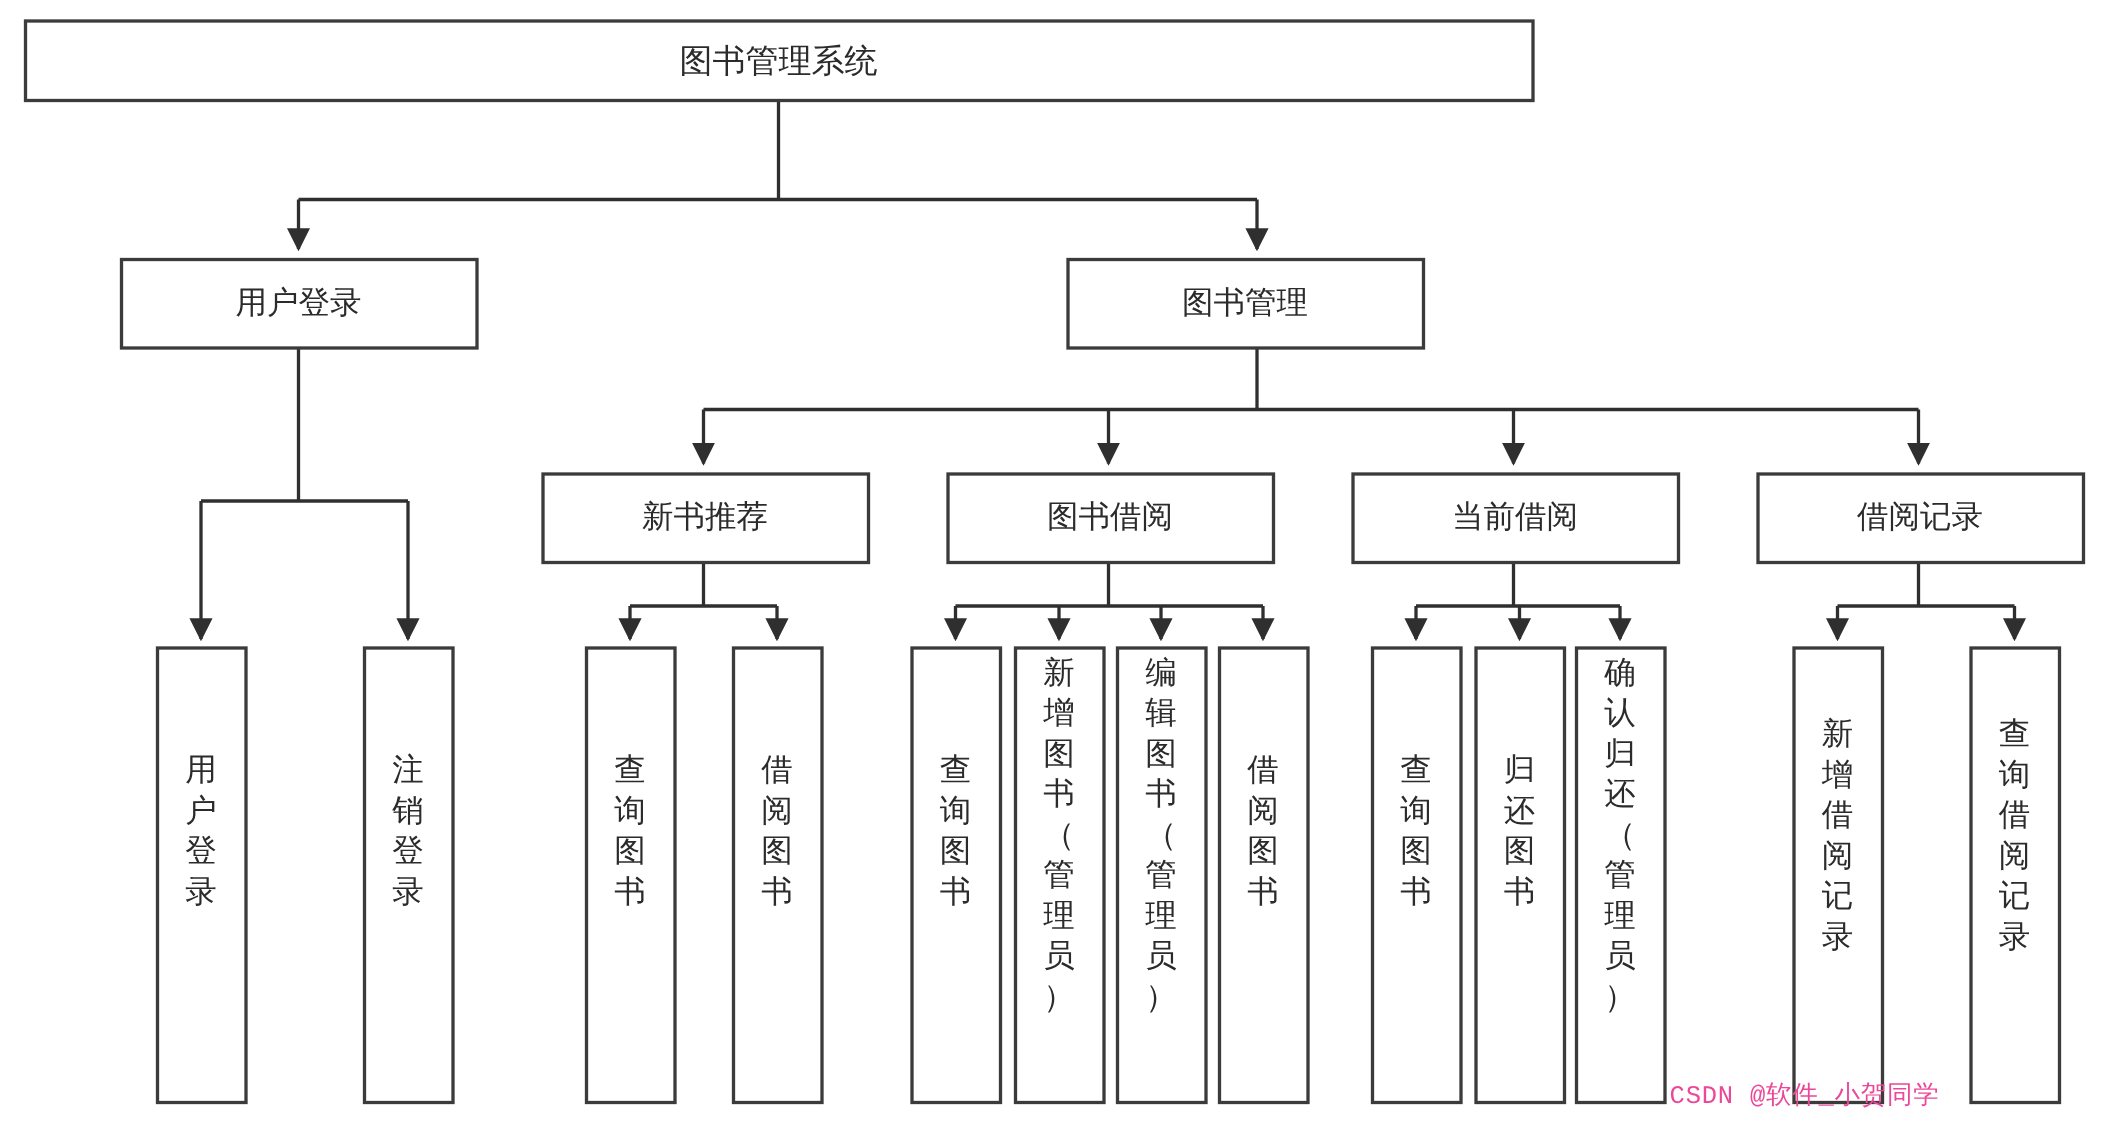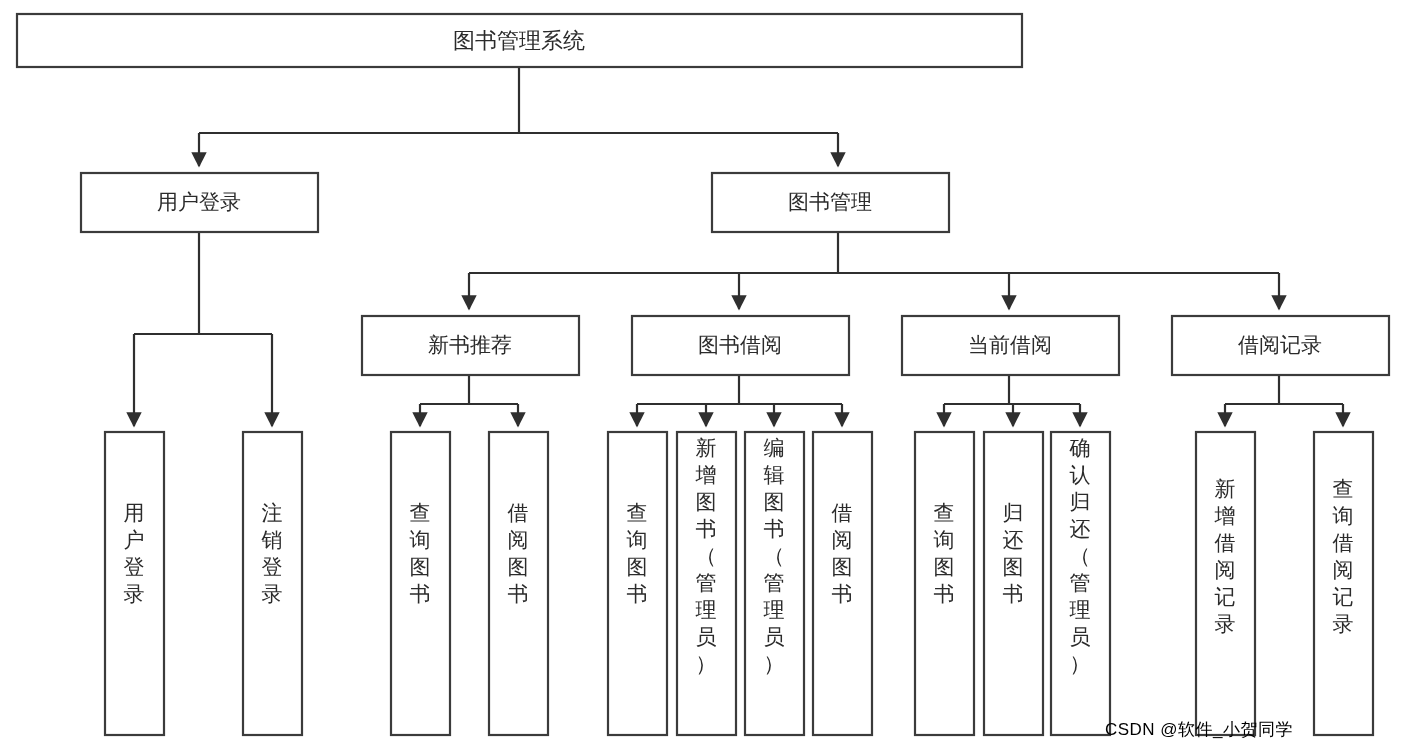--- a/index.html
+++ b/index.html
@@ -51,23 +51,23 @@
   }
   .edge {
     stroke: #2f2f2f;
     stroke-width: 2.2;
     fill: none;
   }
   .watermark {
     position: absolute;
     right: 12px;
     bottom: 6px;
-    font-family: Liberation Sans, sans-serif;
+    font-family: Liberation Mono, monospace;
     font-size: 17px;
-    color: #000000;
+    color: #ec4899;
     white-space: nowrap;
     letter-spacing: 0.5px;
   }
 </style>
 </head>
 <body>
 
 <div id="diagram-root">
 
   <svg class="flow" viewBox="0 0 1405 747">

